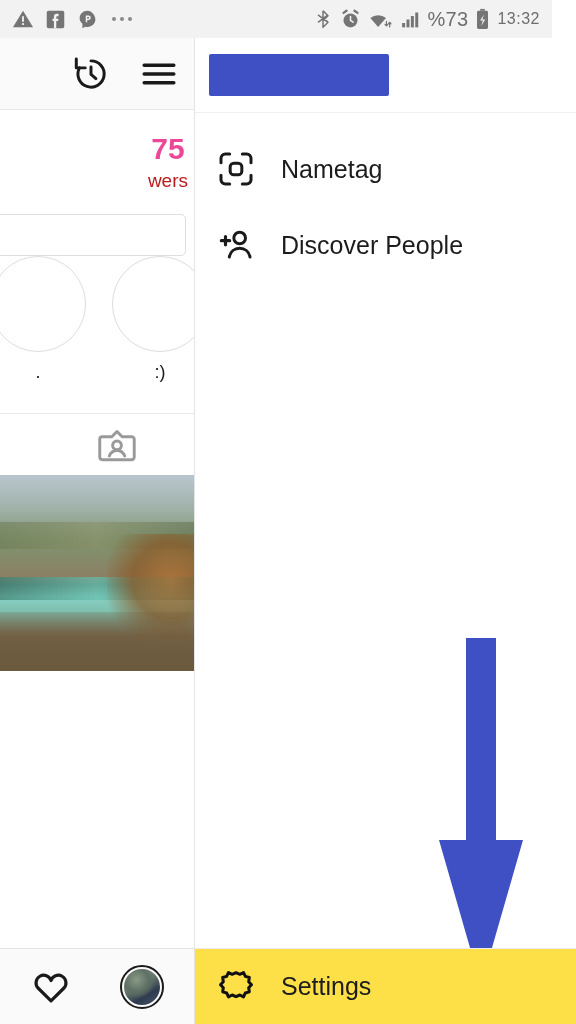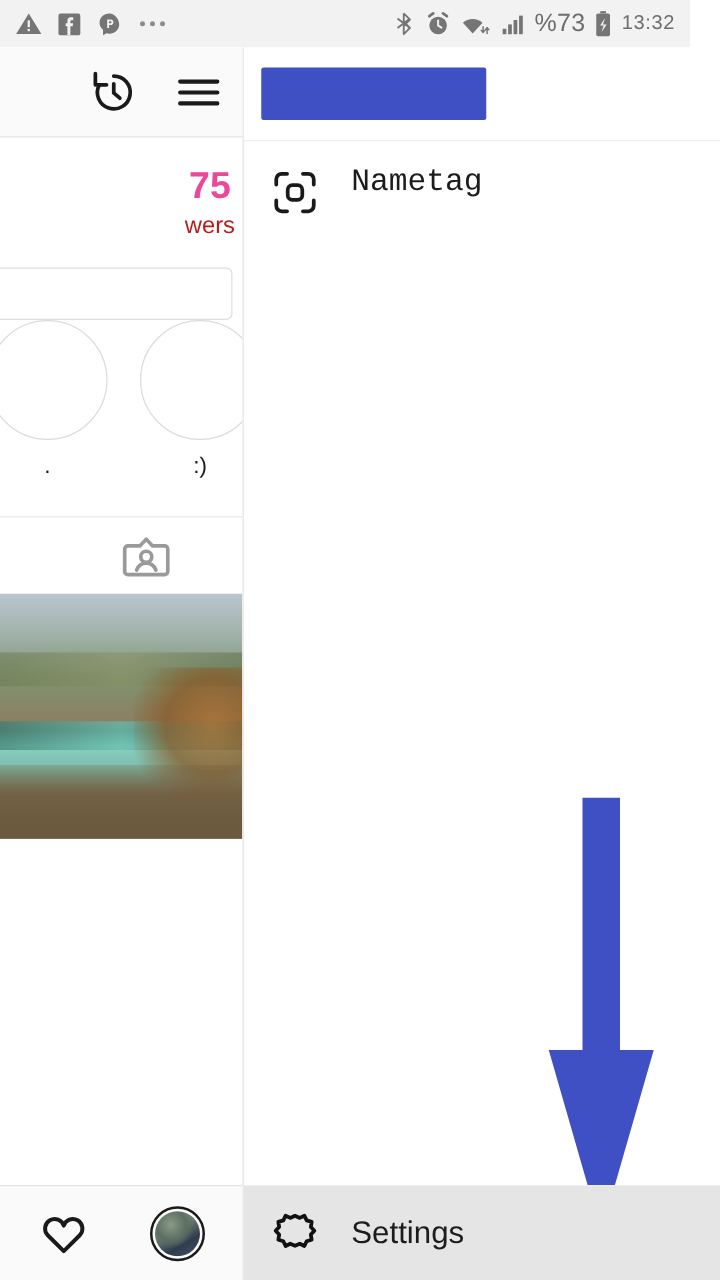--- a/index.html
+++ b/index.html
@@ -96,30 +96,30 @@
   
   .drawer {
     position:absolute; top:38px; left:194px; width:382px; height:986px;
     background:#ffffff; border-left:1px solid #e4e4e4;
   }
   .drawer-head { height:75px; display:flex; align-items:center; padding:0 14px;
     border-bottom:1px solid #efefef; }
   .redaction { width:180px; height:42px; border-radius:2px; }
   .menu-list { padding-top:18px; }
   .menu-item {
-    display:flex; height:76px; padding:0 18px; gap:22px;font-family:Liberation Mono, monospace;
+    display:flex; align-items:center; height:76px; padding:0 18px; gap:22px;
   }
   .menu-ico { width:46px; height:46px; flex:none;
     display:flex; align-items:center; justify-content:center; }
   .menu-lbl { font-size:25px; color:#1c1c1c; }
 
   .settings-row {
     position:absolute; bottom:0; left:0; width:382px; height:76px;
     display:flex; align-items:center; gap:22px; padding:0 18px;
-    border-top:1px solid #ececec; background:#e5e5e5;margin-top:24px;
+    border-top:1px solid #ececec; background:#fde047;margin-top:24px;
   }
 
   
   .arrow { position:absolute; left:234px; top:600px; width:110px; height:348px; }
 </style>
 </head>
 <body>
 
 <div class="phone">
 
@@ -247,20 +247,30 @@
           <svg width="40" height="40" viewBox="0 0 24 24">
             <path d="M3 8.2V5.6A2.6 2.6 0 0 1 5.6 3h2.6 M15.8 3h2.6A2.6 2.6 0 0 1 21 5.6v2.6
                      M21 15.8v2.6a2.6 2.6 0 0 1-2.6 2.6h-2.6 M8.2 21H5.6A2.6 2.6 0 0 1 3 18.4v-2.6" stroke="#1a1a1a" stroke-width="1.8" fill="none" stroke-linecap="round"></path>
             <rect x="8.5" y="8.5" width="7" height="7" rx="2.2" stroke="#1a1a1a" stroke-width="1.8" fill="none"></rect>
           </svg>
         </span>
         <span class="menu-lbl">Nametag</span>
       </div>
 
 
+      <div class="menu-item">
+        <span class="menu-ico">
+          <svg width="40" height="40" viewBox="0 0 24 24">
+            <circle cx="14.2" cy="7.8" r="3.5" stroke="#1a1a1a" stroke-width="1.8" fill="none"></circle>
+            <path d="M8 19.2c.6-3.3 3.1-5.2 6.2-5.2s5.6 1.9 6.2 5.2" stroke="#1a1a1a" stroke-width="1.8" fill="none" stroke-linecap="round"></path>
+            <path d="M3.2 9.4h5 M5.7 6.9v5" stroke="#1a1a1a" stroke-width="1.9" stroke-linecap="round"></path>
+          </svg>
+        </span>
+        <span class="menu-lbl">Discover People</span>
+      </div>
 
     </div>
 
     <svg class="arrow" viewBox="0 0 110 348" preserveAspectRatio="none">
       <path d="M37 0 h30 v202 h27 L52 348 L10 202 h27 Z" fill="#3f4fc4"></path>
     </svg>
 
     <div class="settings-row">
       <span class="menu-ico">
         <svg width="40" height="40" viewBox="0 0 24 24">

